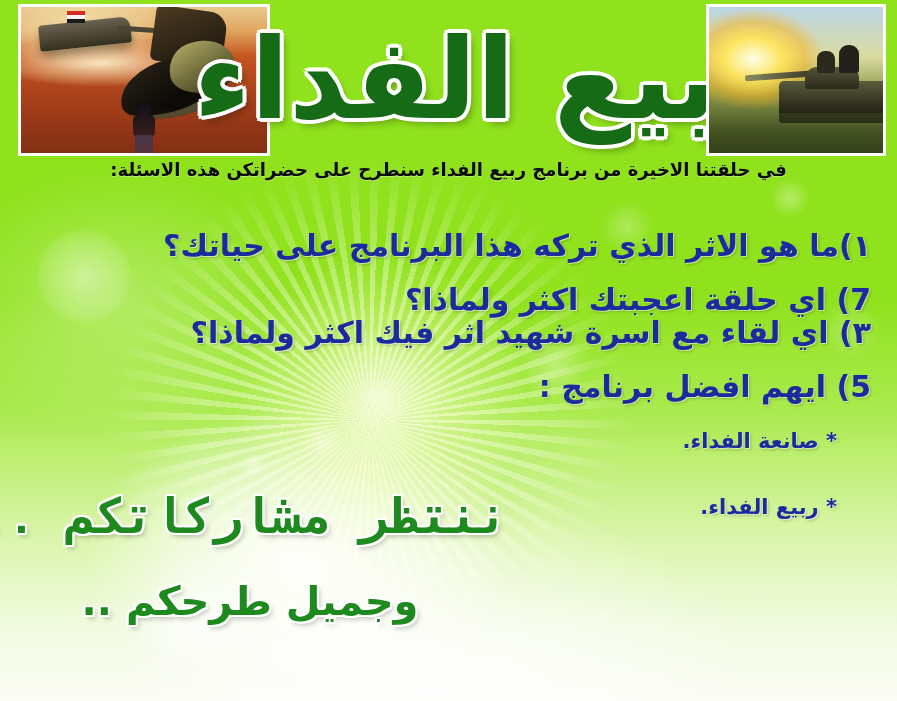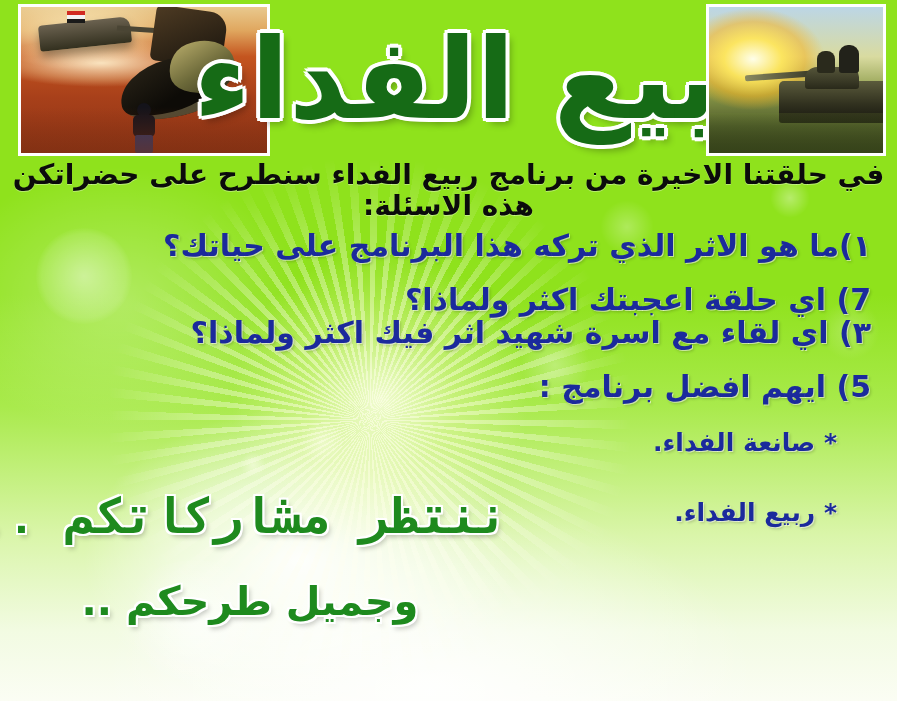--- a/index.html
+++ b/index.html
@@ -100,21 +100,21 @@
     text-shadow:
       -3px -3px 0 #ffffff, 3px -3px 0 #ffffff, -3px 3px 0 #ffffff, 3px 3px 0 #ffffff,
       0 -4px 0 #ffffff, 0 4px 0 #ffffff, -4px 0 0 #ffffff, 4px 0 0 #ffffff,
       5px 6px 7px rgba(0,0,0,.28);
     white-space:nowrap;
   }
 
   #subtitle{
     position:absolute;left:0;top:160px;width:897px;
     text-align:center;
-    font-size:28px;font-weight:700;color:#0b0b0b;
+    font-size:18px;font-weight:700;color:#0b0b0b;
     letter-spacing:-0.5px;
     text-shadow:0 1px 0 rgba(255,255,255,.35);
     padding:0 10px;box-sizing:border-box;
     line-height:1.1;
   }
 
   
   #questions{position:absolute;left:0;top:228px;width:897px;}
 
   .q{
@@ -122,21 +122,21 @@
     padding:0 26px 0 26px;
     text-shadow:1px 1px 0 rgba(255,255,255,.55), 2px 2px 3px rgba(0,0,0,.18);
     white-space:nowrap;
   }
   #q1{margin-top:2px;}
   #q2{margin-top:22px;}
   #q3{}
   #q4{margin-top:22px;}
 
   .opt{
-    color:#1b2a9c;font-weight:700;font-size:25px;line-height:1.05;
+    color:#1b2a9c;font-weight:700;font-size:21px;line-height:1.05;
     text-align:right;padding:0 60px 0 26px;
     text-shadow:1px 1px 0 rgba(255,255,255,.55), 2px 2px 3px rgba(0,0,0,.18);
     white-space:nowrap;
   }
   #opt1{margin-top:26px;}
   #opt2{margin-top:44px;}
   #opt3{margin-top:44px;}
 
   
   .closing{

